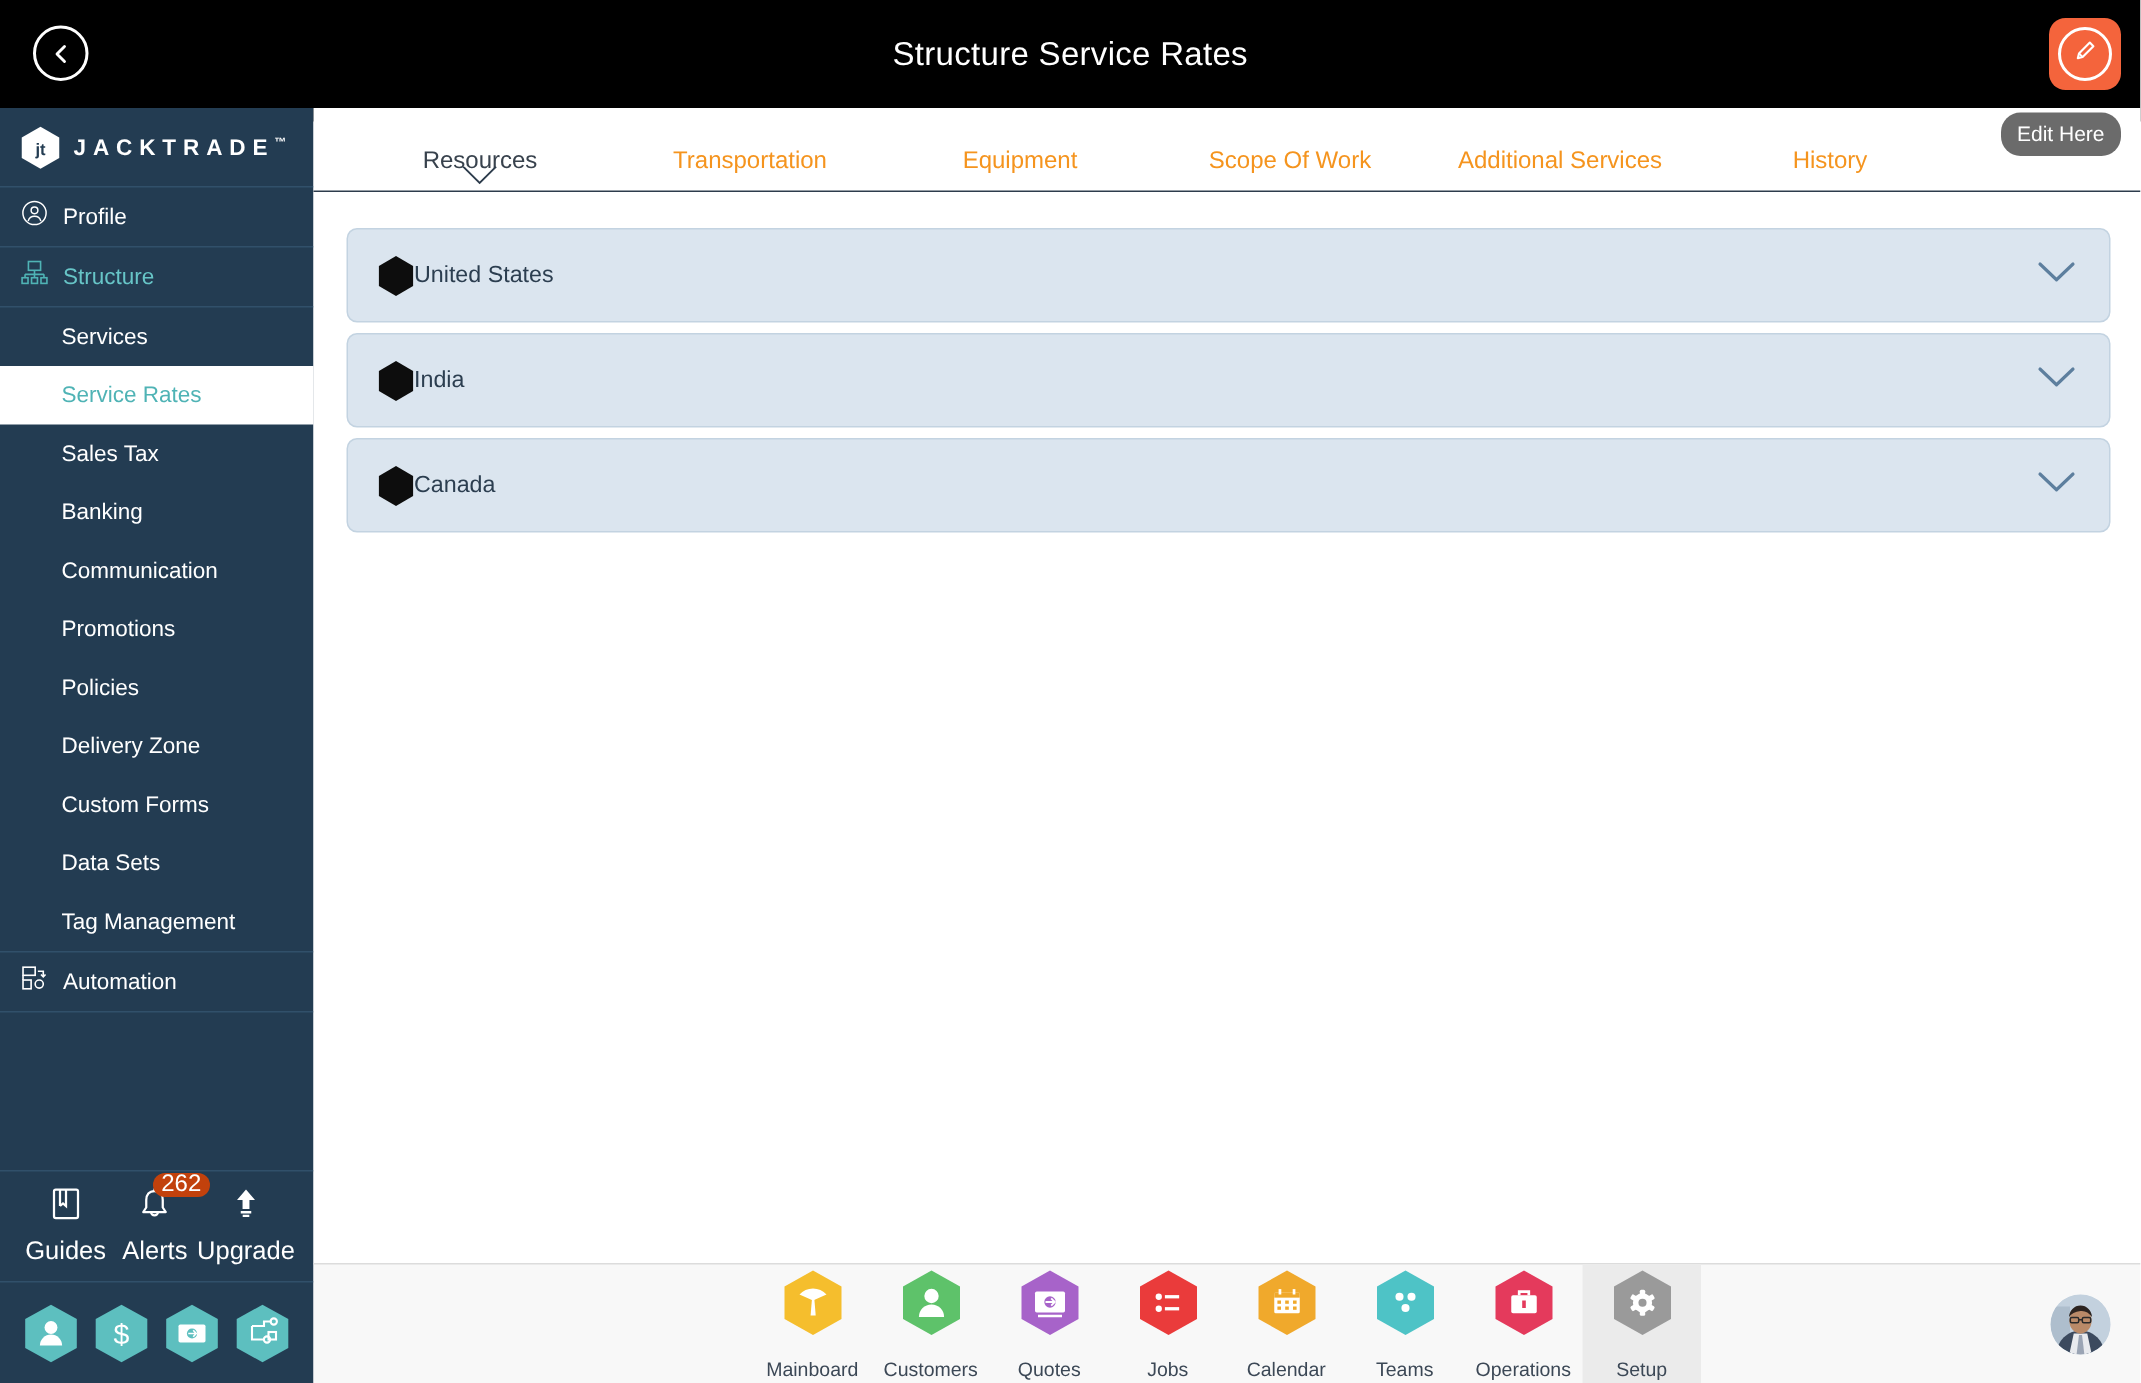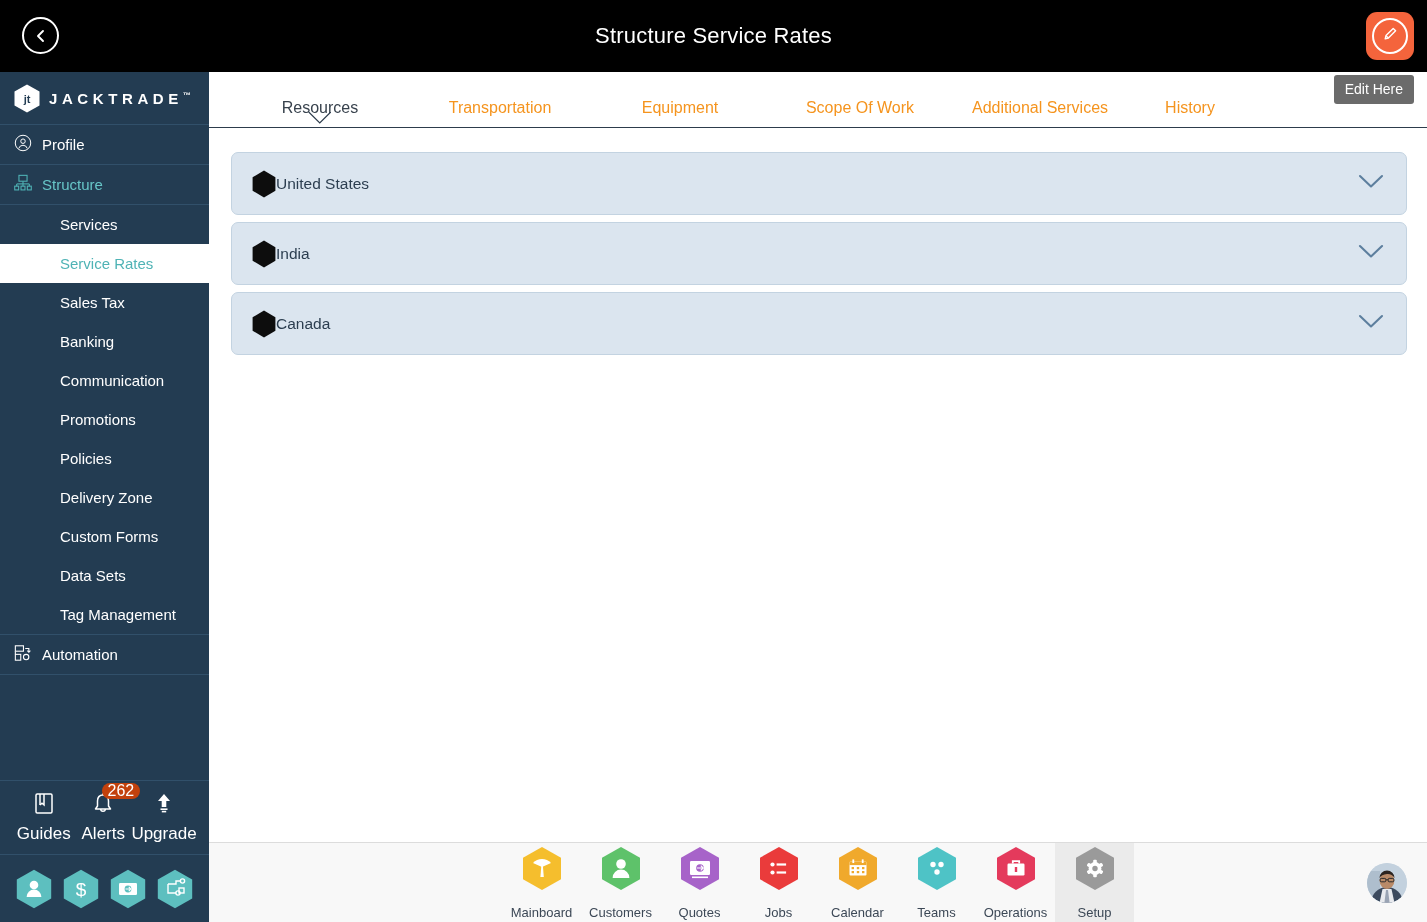--- a/index.html
+++ b/index.html
@@ -56,21 +56,21 @@
   .logo-tm { font-size: 8px; letter-spacing: 0; vertical-align: super; }
 
   .nav-main {
     height: 40px; display: flex; align-items: center; padding-left: 14px;
     border-bottom: 1px solid #31506a; cursor: pointer; gap: 10px;
   }
   .nav-main .lbl { color: #ffffff; font-size: 15px; }
   .nav-main.teal .lbl { color: #67c5c7; }
 
   .nav-sub {
-    height: 39px; display: flex; align-items: center; padding-left: 60px;
+    height: 39px; display: flex; align-items: center; padding-left: 41px;
     cursor: pointer;
   }
   .nav-sub .lbl { color: #ffffff; font-size: 15px; }
   .nav-sub.active { background: #ffffff; }
   .nav-sub.active .lbl { color: #4fb3b5; }
 
   .sb-divider { height: 1px; background: #31506a; }
 
   .sb-tools {
     position: absolute; left: 0; bottom: 67px; width: 209px; height: 75px;
@@ -108,21 +108,21 @@
     position: absolute; bottom: 10px; transform: translateX(-50%);
     white-space: nowrap;
   }
   .tab.active { color: #38424d; }
   .tab-caret {
     position: absolute; bottom: -11px; left: 50%; transform: translateX(-50%);
   }
   .tooltip-edit {
     position: absolute; right: 13px; top: 3px;
     background: #6b6b6b; color: #ffffff; font-size: 14px;
-    padding: 6px 11px 7px 11px; border-radius: 3px; white-space: nowrap;
+    padding: 6px 11px 7px 11px; border-radius: 13px; white-space: nowrap;
   }
 
   .accordion { padding: 24px 20px 0 22px; }
   .acc-row {
     height: 63px; background: #dbe5ef; border: 1px solid #c3d3e1; border-radius: 7px;
     display: flex; align-items: center; padding: 0 22px 0 20px;
     margin-bottom: 7px; cursor: pointer;
   }
   .acc-hex { width: 24px; height: 28px; position: relative; flex: none; }
   .acc-label { color: #2c3e50; font-size: 15.5px; margin-left: 0; flex: 1; }
@@ -353,21 +353,21 @@
       </div>
       <div class="tab" style="left:471px;">
         <span>Equipment</span>
       </div>
       <div class="tab" style="left:651px;">
         <span>Scope Of Work</span>
       </div>
       <div class="tab" style="left:831px;">
         <span>Additional Services</span>
       </div>
-      <div class="tab" style="left:981px;">
+      <div class="tab" style="left:1011px;">
         <span>History</span>
       </div>
       <div class="tooltip-edit">Edit Here</div>
     </div>
 
     <div class="accordion">
 
       <div class="acc-row">
         <span class="acc-hex">
           <svg class="hexsvg" width="24" height="28" viewBox="0 0 24 28">

